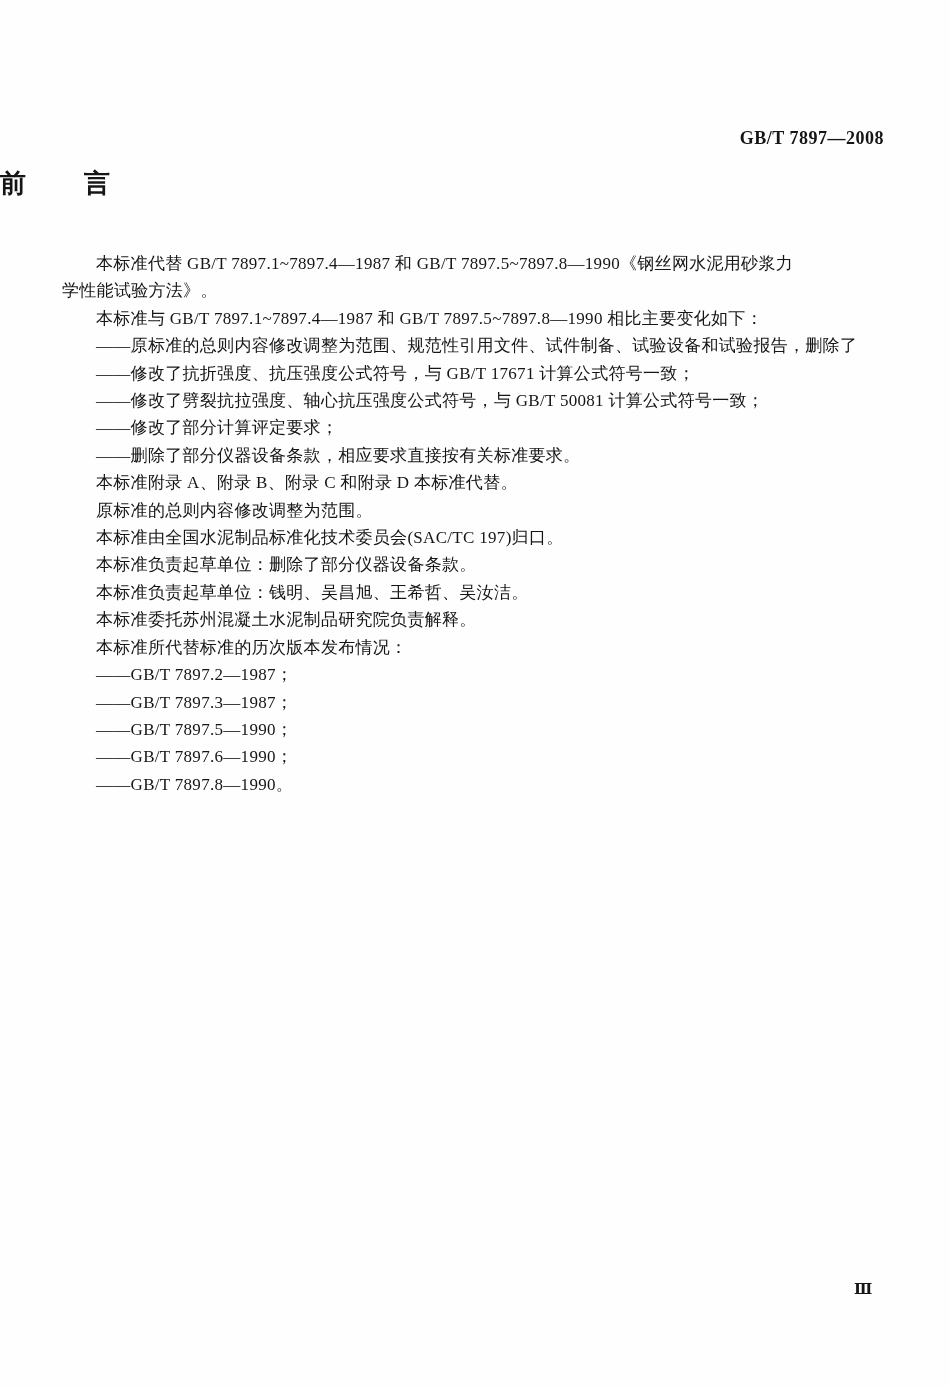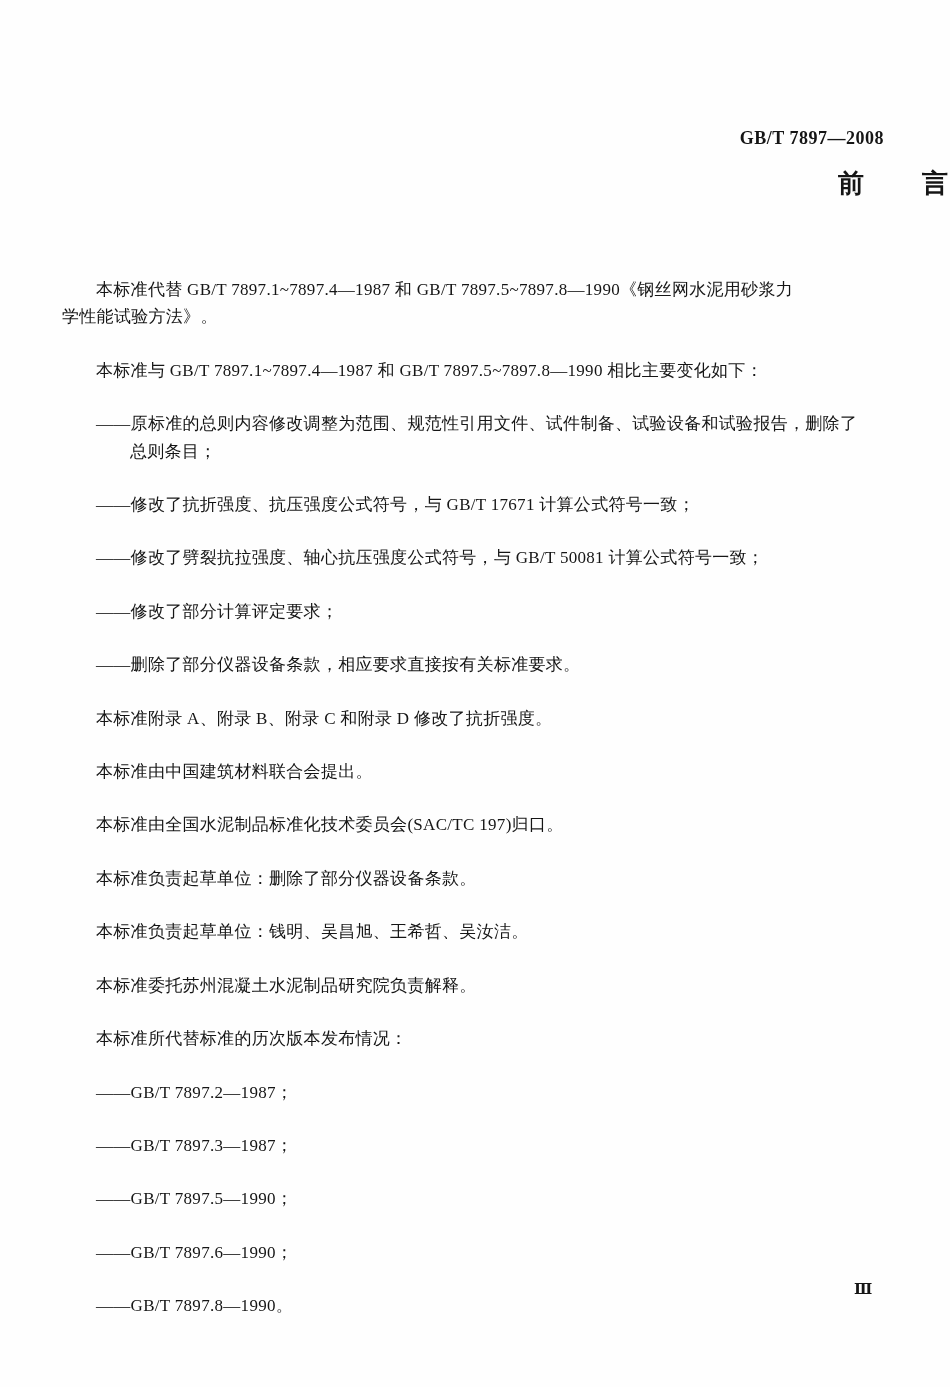--- a/index.html
+++ b/index.html
@@ -20,37 +20,37 @@
     font-weight: bold;
     letter-spacing: 0.5px;
     white-space: nowrap;
     margin-top: 44px;
   }
   .doc-title {
     position: absolute;
     top: 166px;
     left: 0;
     width: 100%;
-    text-align: right;
+    text-align: left;
     font-size: 26px;
     font-weight: bold;
     letter-spacing: 2px;
     white-space: pre;
   }
   .foreword {
     position: absolute;
     top: 250px;
     left: 62px;
     width: 828px;
     font-size: 17px;
     line-height: 27.4px;
     letter-spacing: 0.3px;
   }
   .foreword .line { white-space: nowrap; }
-  .foreword .line.first { padding-left: 2em; margin-top: 26px; }
+  .foreword .line.first { padding-left: 2em; }
   .foreword .line.none  { padding-left: 0; }
   .foreword .line.hang  { padding-left: 4em; }
   .page-number {
     position: absolute;
     top: 1280px;
     left: 854px;
     font-size: 15px;
     font-weight: bold;
   }
 </style>
@@ -61,27 +61,26 @@
 
   <div class="header-code">GB/T 7897—2008</div>
 
   <div class="doc-title">前　　言</div>
 
   <div class="foreword">
       <div class="line first">本标准代替 GB/T 7897.1~7897.4—1987 和 GB/T 7897.5~7897.8—1990《钢丝网水泥用砂浆力</div>
       <div class="line none">学性能试验方法》。</div>
       <div class="line first">本标准与 GB/T 7897.1~7897.4—1987 和 GB/T 7897.5~7897.8—1990 相比主要变化如下：</div>
       <div class="line first">——原标准的总则内容修改调整为范围、规范性引用文件、试件制备、试验设备和试验报告，删除了</div>
-      <div class="line hang">总则条目；</div>
       <div class="line first">——修改了抗折强度、抗压强度公式符号，与 GB/T 17671 计算公式符号一致；</div>
       <div class="line first">——修改了劈裂抗拉强度、轴心抗压强度公式符号，与 GB/T 50081 计算公式符号一致；</div>
       <div class="line first">——修改了部分计算评定要求；</div>
       <div class="line first">——删除了部分仪器设备条款，相应要求直接按有关标准要求。</div>
-      <div class="line first">本标准附录 A、附录 B、附录 C 和附录 D 修改了抗折强度。</div>
-      <div class="line first">本标准由中国建筑材料联合会提出。</div>
+      <div class="line first">本标准附录 A、附录 B、附录 C 和附录 D 本标准代替。</div>
+      <div class="line first">原标准的总则内容修改调整为范围。</div>
       <div class="line first">本标准由全国水泥制品标准化技术委员会(SAC/TC 197)归口。</div>
       <div class="line first">本标准负责起草单位：删除了部分仪器设备条款。</div>
       <div class="line first">本标准负责起草单位：钱明、吴昌旭、王希哲、吴汝洁。</div>
       <div class="line first">本标准委托苏州混凝土水泥制品研究院负责解释。</div>
       <div class="line first">本标准所代替标准的历次版本发布情况：</div>
       <div class="line first">——GB/T 7897.2—1987；</div>
       <div class="line first">——GB/T 7897.3—1987；</div>
       <div class="line first">——GB/T 7897.5—1990；</div>
       <div class="line first">——GB/T 7897.6—1990；</div>
       <div class="line first">——GB/T 7897.8—1990。</div>

